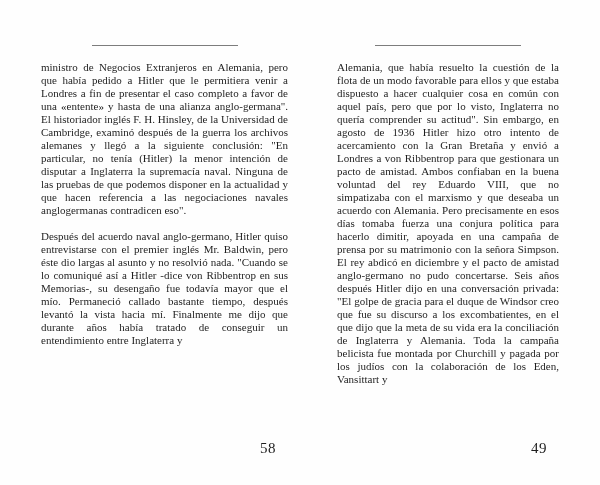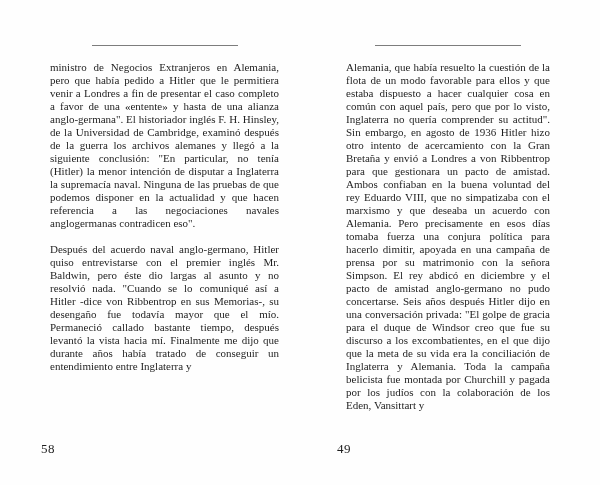--- a/index.html
+++ b/index.html
@@ -29,33 +29,33 @@
     width: 146px;
     margin: 45px auto 0 auto;
   }
   .page-text {
     margin-top: 15px;
     font-size: 11px;
     line-height: 13px;
     text-align: justify;
   }
   .page-text p {
-    margin: 9px;
+    margin: 0;
     padding: 0;
   }
   .page-text p + p {
     margin-top: 13px;
   }
   .page-number {
     position: absolute;
     bottom: 28px;
     left: 0;
     right: 12px;
-    text-align: left;
-    font-size: 13px;
+    text-align: right;
+    font-size: 15px;
     letter-spacing: 0.5px;
     color: #1e1e1e;
   }
 </style>
 </head>
 <body>
 
 <div class="spread">
 
   <div class="page page-left">

